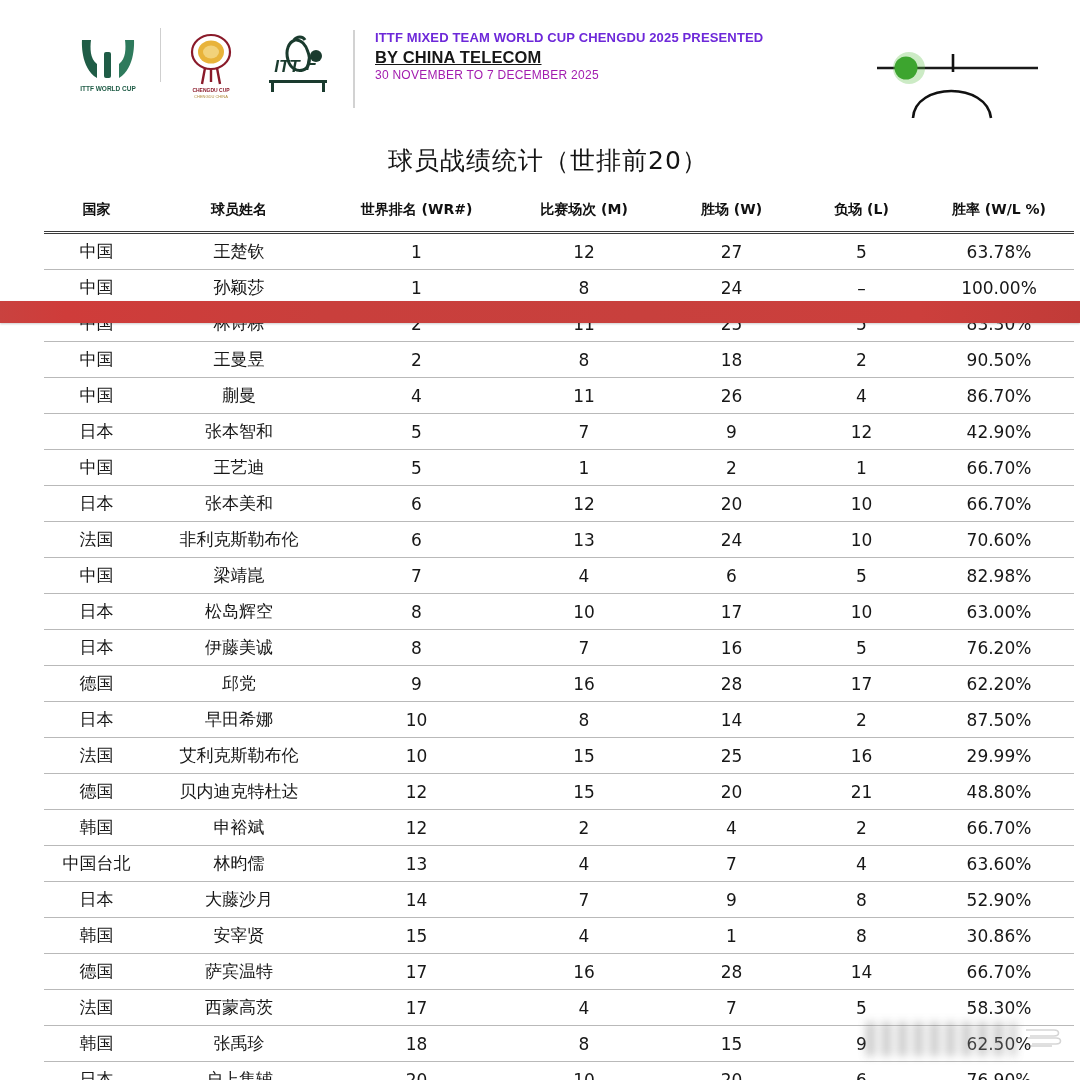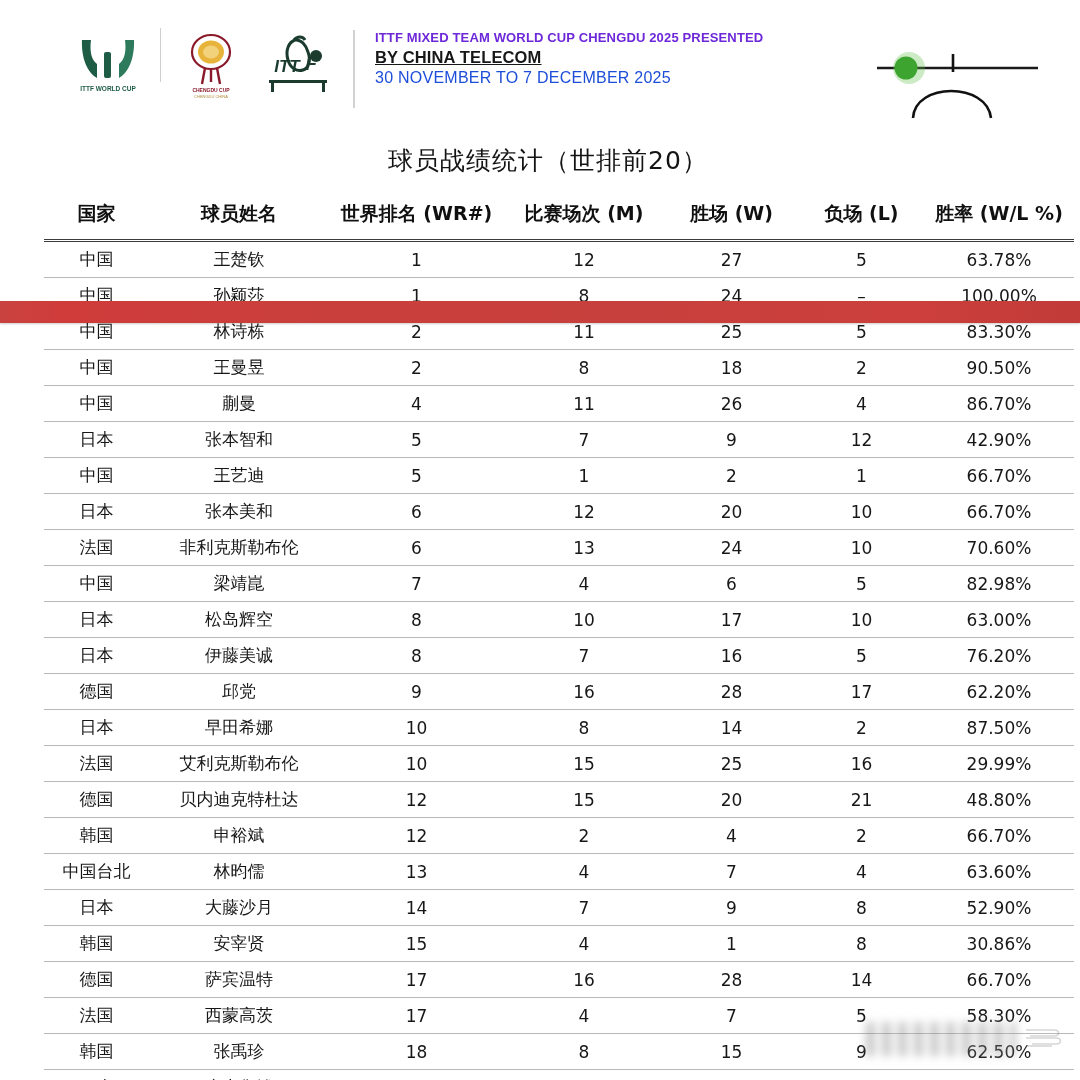--- a/index.html
+++ b/index.html
@@ -76,24 +76,24 @@
   }
   .banner-text .l2 {
     font-size: 16.5px;
     font-weight: bold;
     letter-spacing: 0.15px;
     color: #171717;
     text-decoration: underline;
   }
   .banner-text .l3,
   .banner-text .l4 {
-    font-size: 16px;
+    font-size: 12px;
     font-weight: 400;
     letter-spacing: 0.25px;
-    color: #1d4ed8;
+    color: #a21caf;
   }
   .banner-art {
     flex: 0 0 auto;
     width: 165px;
     height: 92px;
     margin-left: 8px;
     margin-top: 4px;
   }
 
   
@@ -111,21 +111,21 @@
   .table-wrap {
     position: relative;
     margin: 0 36px 0 44px;
   }
   table.stats {
     width: 100%;
     border-collapse: collapse;
     table-layout: fixed;
   }
   table.stats th {
-    font-size: 19px;
+    font-size: 14px;
     font-weight: bold;
     color: #101010;
     padding: 4px 0 12px 0;
     text-align: center;
     font-family: "DejaVu Sans", "Liberation Sans", sans-serif;
     white-space: nowrap;
   }
   table.stats thead tr {
     border-bottom: 3px double #3a3a3a;
   }

